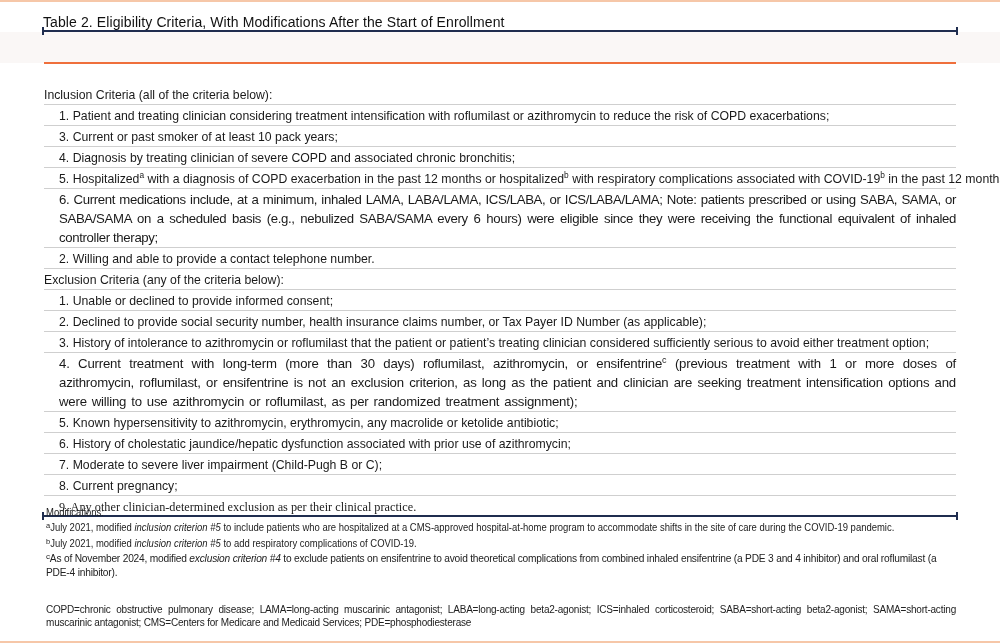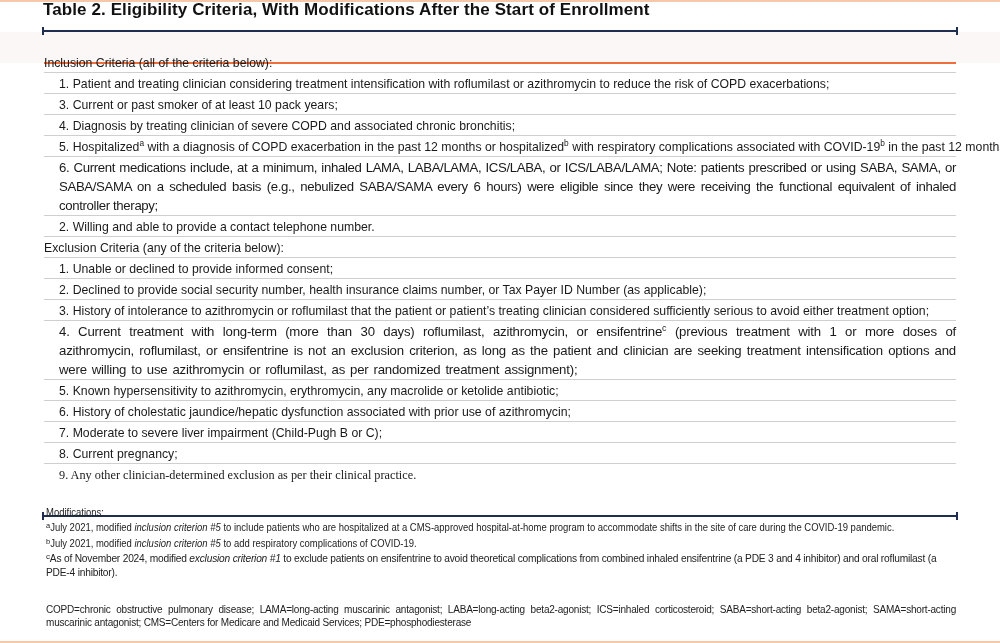--- a/index.html
+++ b/index.html
@@ -4,34 +4,34 @@
 <style>
   html, body { margin:0; padding:0; }
   body {
     width:1000px; height:643px; overflow:hidden; position:relative;
     background:#ffffff;
     font-family:"Liberation Sans", sans-serif; color:#1a1a1a;
   }
   .top-line { position:absolute; left:0; top:0; width:1000px; height:2px; background:#f6c7a8; }
   .bottom-line { position:absolute; left:0; top:641px; width:1000px; height:2px; background:#f6c7a8; }
   .title {
-    position:absolute; left:43px; top:0; font-size:17px; font-weight:bold;
+    position:absolute; left:43px; top:14px; font-size:14px; font-weight:normal;
     color:#111; letter-spacing:0.1px; white-space:nowrap;
     transform:scaleX(1.0);
   }
   .navy-rule { position:absolute; height:2px; background:#1f2d4f; }
   .navy-rule::before, .navy-rule::after {
     content:""; position:absolute; top:-3px; width:2px; height:8px; background:#1f2d4f;
   }
   .navy-rule::before { left:0; }
   .navy-rule::after { right:0; }
   .pink-band { position:absolute; left:0; top:32px; width:1000px; height:31px; background:#faf7f6; }
   .orange-rule { position:absolute; left:44px; top:62px; width:912px; height:2px; background:#ef6f3c; }
 
-  .table { position:absolute; left:44px; top:52px; width:912px; font-size:13.2px; line-height:19px; }
+  .table { position:absolute; left:44px; top:84px; width:912px; font-size:13.2px; line-height:19px; }
   .row { border-bottom:1px solid #cfcfcf; padding:1px 0 0 0; }
   .row.section { font-weight:normal; padding-left:0; }
   .row.item { padding-left:15px; }
   .row.noline { border-bottom:none;font-family:Liberation Serif, serif; }
   .row .txt { display:block; transform:scaleX(0.93); transform-origin:left center; white-space:nowrap; }
   .row.wrap .txt { white-space:normal; transform:none; letter-spacing:-0.35px; }
   .row.justify .txt { text-align:justify; text-align-last:left; }
   sup { font-size:9px; line-height:0; vertical-align:super; }
 
   .notes { position:absolute; left:46px; top:506px; width:910px; font-size:10.2px; line-height:13.4px; color:#222; }
@@ -105,18 +105,18 @@
       <span class="txt">9. Any other clinician-determined exclusion as per their clinical practice.</span>
     </div>
 </div>
 
 <div class="navy-rule" style="left:42px; top:515px; width:916px;"></div>
 
 <div class="notes">
   <div class="line">Modifications:</div>
   <div class="line"><span class="fsup">a</span><span>July 2021, modified </span><em>inclusion criterion #5</em><span> to include patients who are hospitalized at a CMS-approved hospital-at-home program to accommodate shifts in the site of care during the COVID-19 pandemic.</span></div>
   <div class="line"><span class="fsup">b</span><span>July 2021, modified </span><em>inclusion criterion #5</em><span> to add respiratory complications of COVID-19.</span></div>
-  <div class="wrapline"><span class="fsup">c</span><span>As of November 2024, modified </span><em>exclusion criterion #1</em><span> to exclude patients on ensifentrine to avoid theoretical complications from combined inhaled ensifentrine (a PDE 3 and 4 inhibitor) and oral roflumilast (a PDE-4 inhibitor).</span></div>
+  <div class="wrapline"><span class="fsup">c</span><span>As of November 2024, modified </span><em>exclusion criterion #4</em><span> to exclude patients on ensifentrine to avoid theoretical complications from combined inhaled ensifentrine (a PDE 3 and 4 inhibitor) and oral roflumilast (a PDE-4 inhibitor).</span></div>
 </div>
 
 <div class="abbrev">COPD=chronic obstructive pulmonary disease; LAMA=long-acting muscarinic antagonist; LABA=long-acting beta2-agonist; ICS=inhaled corticosteroid; SABA=short-acting beta2-agonist; SAMA=short-acting muscarinic antagonist; CMS=Centers for Medicare and Medicaid Services; PDE=phosphodiesterase</div>
 
 <div class="bottom-line"></div>
 
 </body></html>

